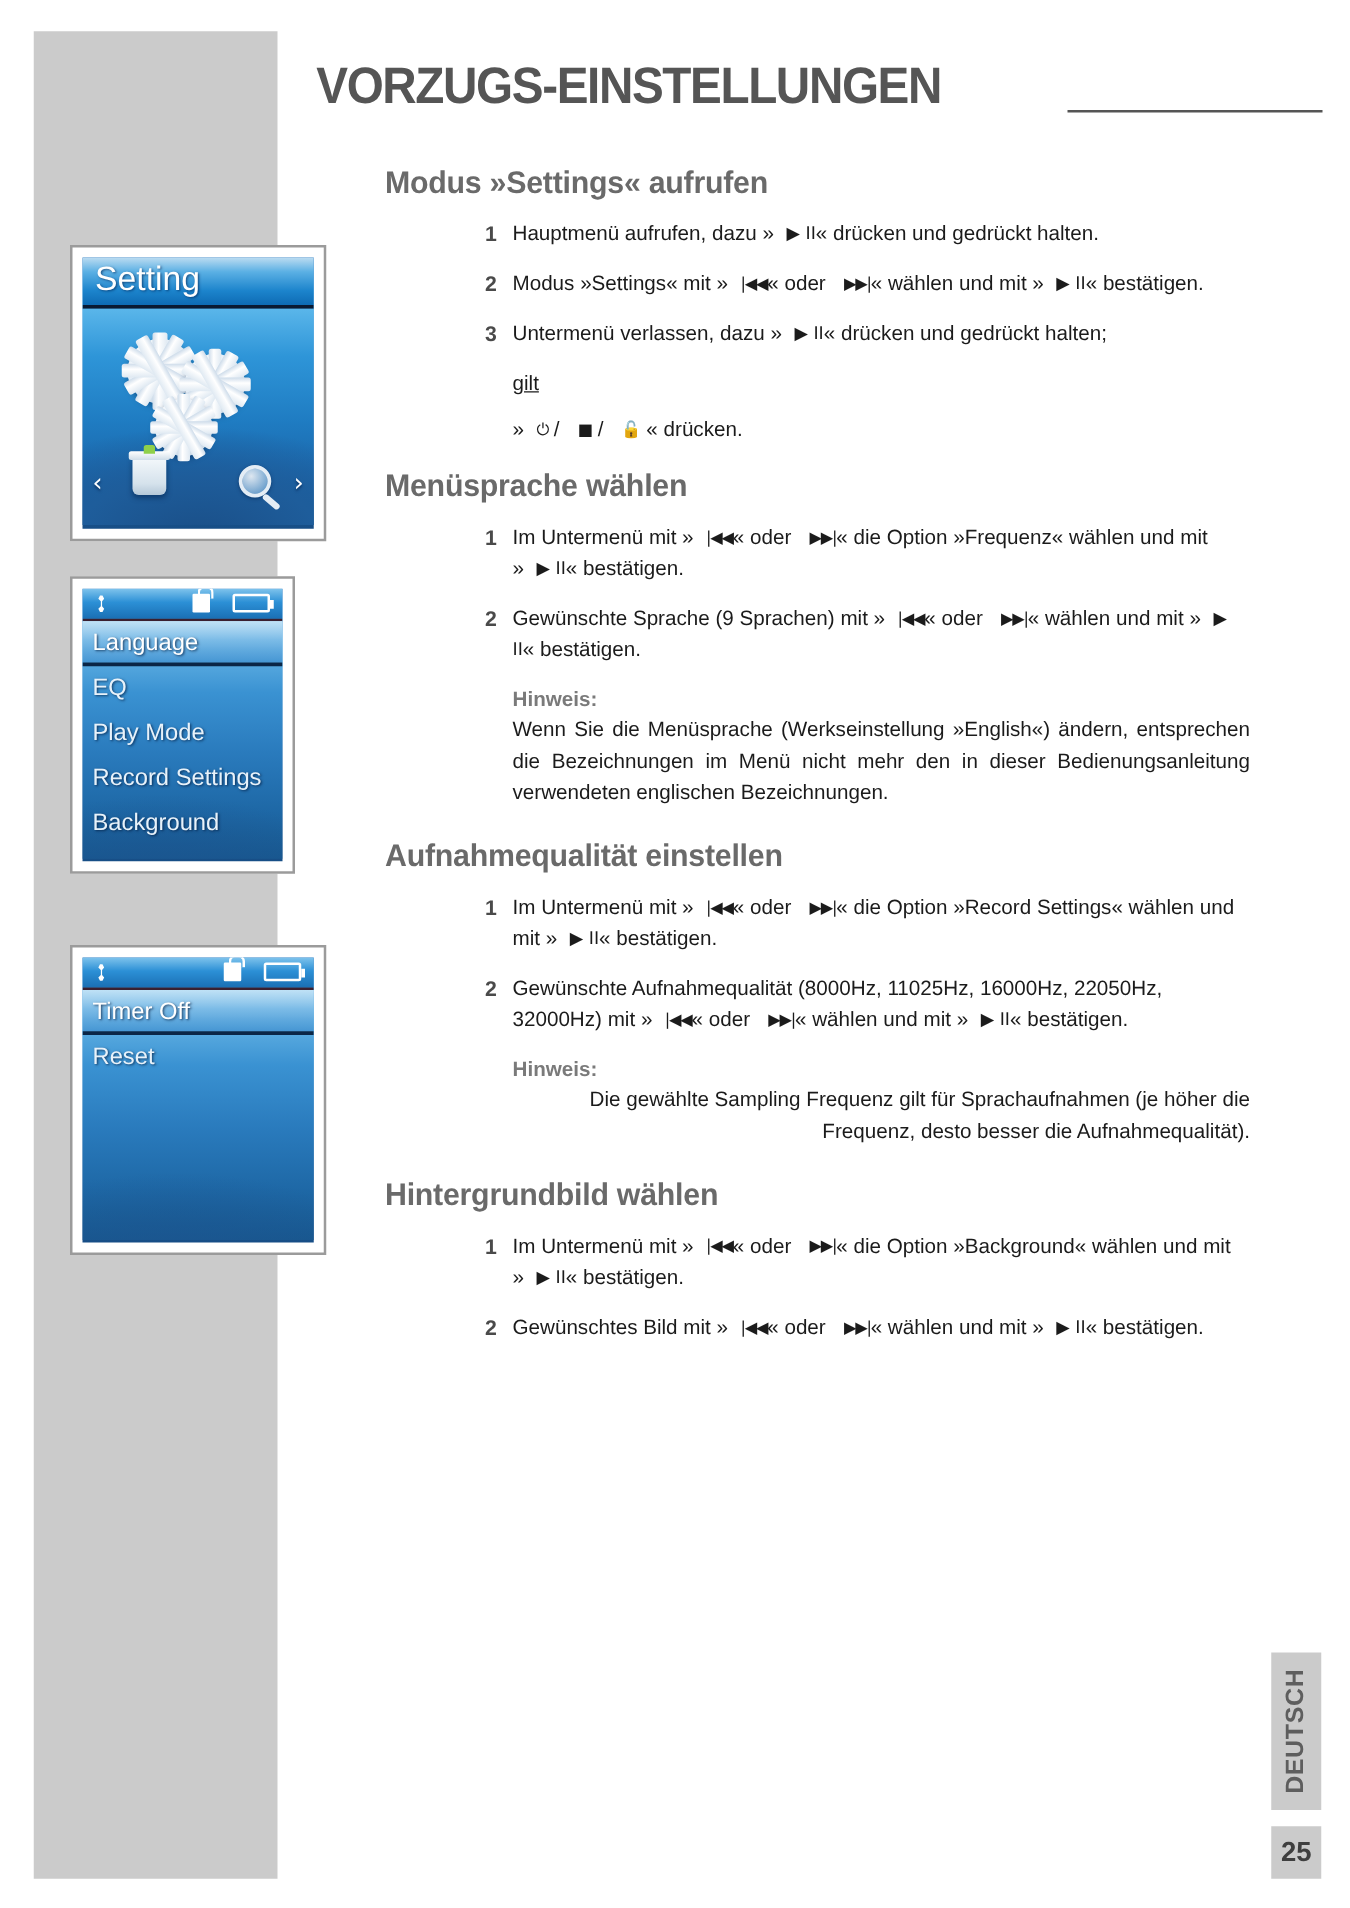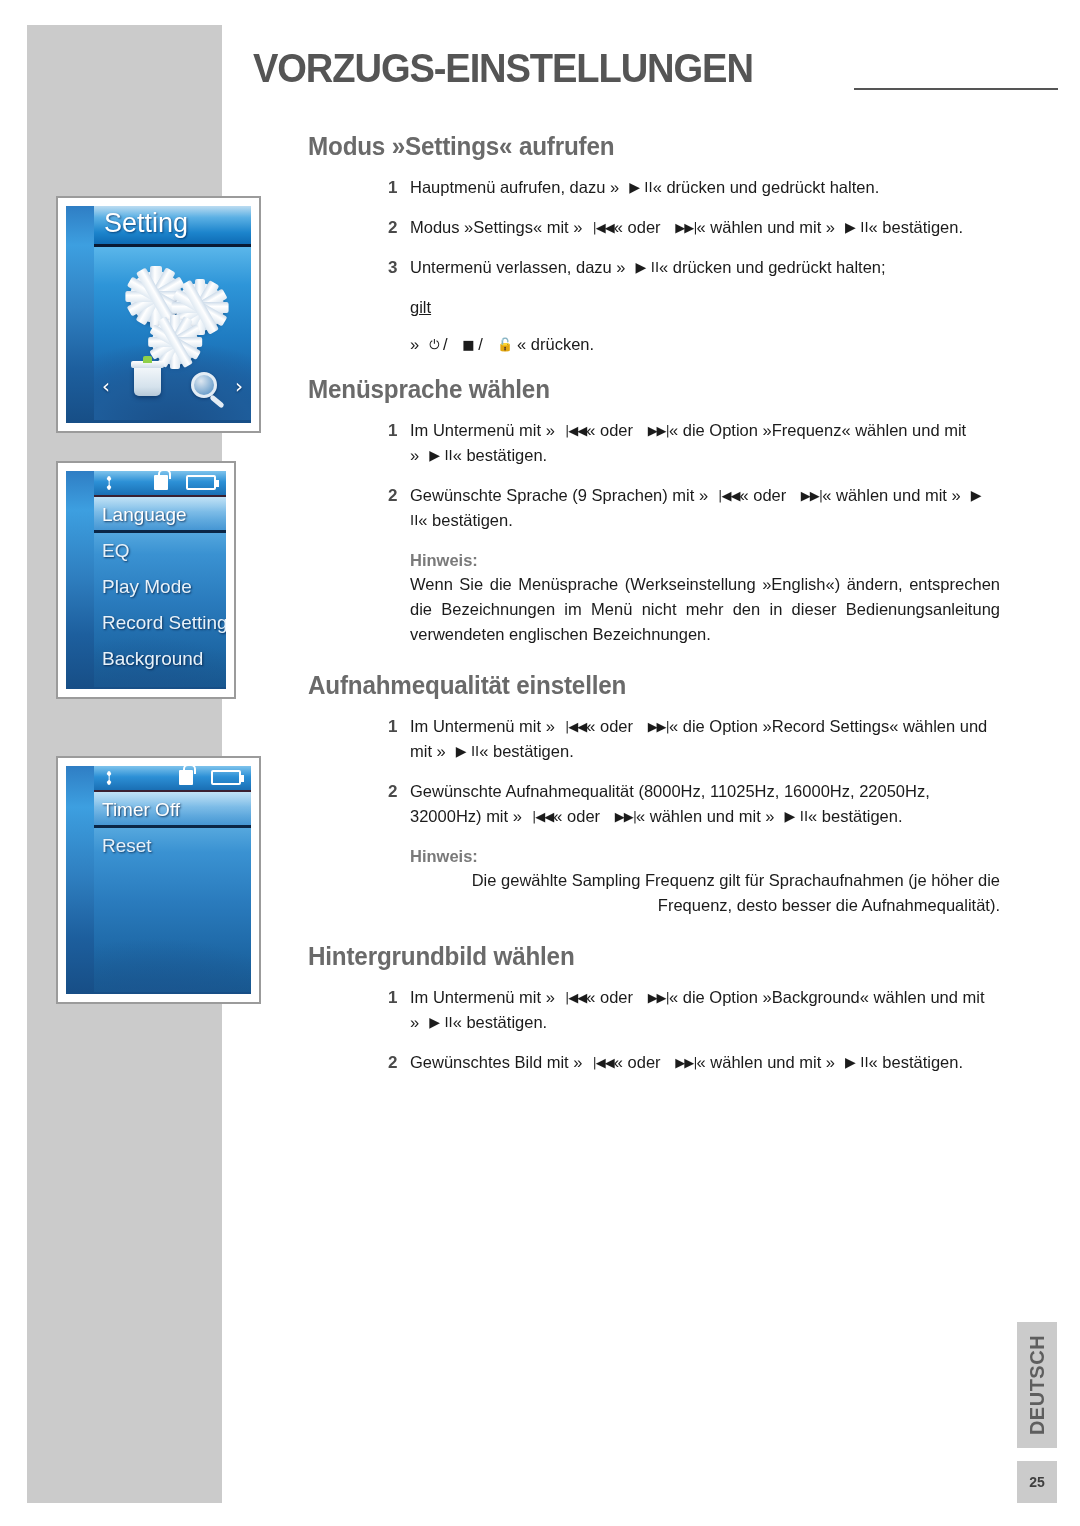--- a/index.html
+++ b/index.html
@@ -52,21 +52,20 @@
     background: #ffffff;
     border: 2px solid #9b9b9b;
     padding: 8px;
   }
   .device-inner {
     position: relative;
     width: 100%;
     height: 100%;
     overflow: hidden;
     background: linear-gradient(180deg,#2f7ec4 0%, #3d9fe0 18%, #2f7fc0 48%, #1d5f9e 75%, #174e86 100%);
-    padding-left: 28px;
   }
 
   #device-setting { left: 56px; top: 196px; width: 205px; height: 237px; }
   #device-menu1   { left: 56px; top: 461px; width: 180px; height: 238px; }
   #device-menu2   { left: 56px; top: 756px; width: 205px; height: 248px; }
 
   
   .setting-header {
     position: relative;
     height: 41px;
@@ -333,21 +332,21 @@
   }
   .page-num {
     position: absolute;
     right: 23px; top: 1461px;
     width: 40px; height: 42px;
     background: #cbcbcb;
     display: flex;
     align-items: center;
     justify-content: center;
     font-family: "Liberation Sans", sans-serif;
-    font-size: 14px;
+    font-size: 22px;
     font-weight: bold;
     color: #3f3f3f;
   }
 </style>
 </head>
 <body>
 
 <div class="page">
 
   <div class="gray-band"></div>

